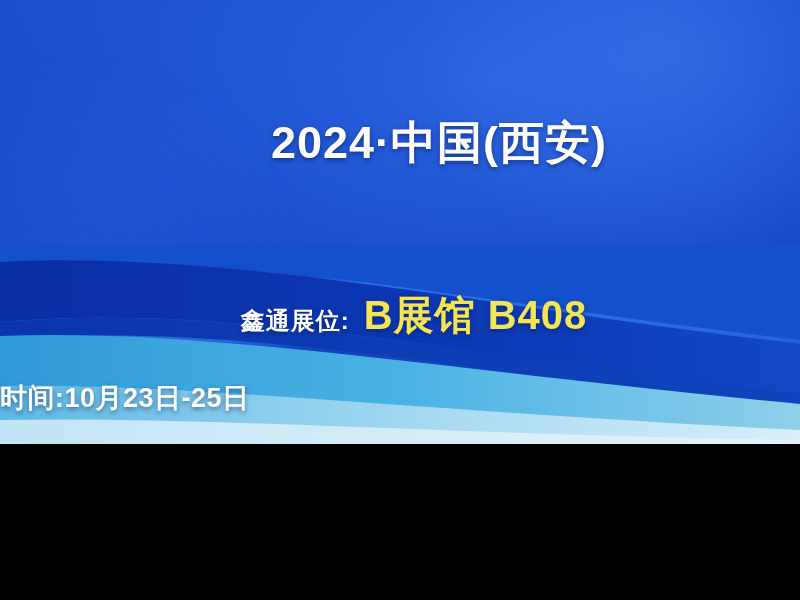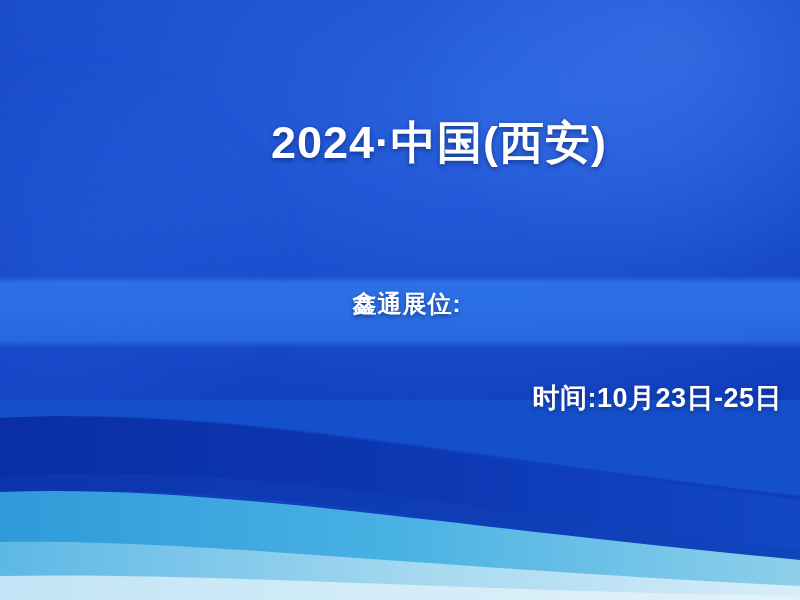--- a/index.html
+++ b/index.html
@@ -8,21 +8,21 @@
     padding: 0;
     background: #000;
   }
   body {
     font-family: "Liberation Sans", "DejaVu Sans", sans-serif;
   }
 
   #banner {
     position: relative;
     width: 800px;
-    height: 600px;
+    height: 444px;
     overflow: hidden;
     background: #1340bd;
     user-select: none;
   }
 
   
   .bg-base {
     position: absolute;
     inset: 0;
     background:
@@ -134,21 +134,21 @@
     letter-spacing: 1px;
     text-shadow: 0 2px 5px rgba(0,25,90,0.55);
   }
 
   .meta-row {
     position: absolute;
     left: 0; right: 0;
     top: 380px;
     display: flex;
     align-items: baseline;
-    justify-content: flex-end;
+    justify-content: space-between;
     color: #ffffff;
     font-size: 27px;
     font-weight: bold;
     letter-spacing: 0.5px;
     text-shadow: 0 2px 5px rgba(0,20,70,0.5);
   }
   .meta-row .sep { width: 18px; }
 </style>
 </head>
 <body>
@@ -205,20 +205,21 @@
       <path d="M0,176 C200,172 430,190 800,196 L800,200 L0,200 Z" fill="#e4f3fb" opacity="0.75"></path>
     </svg>
   </div>
 
   <div class="title-block">
     <div class="title-line1">2024·中国(西安)</div>
   </div>
 
   <div class="booth-row">
     <span class="booth-label">鑫通展位:</span>
+    <span class="booth-value">B展馆 B408</span>
   </div>
 
   <div class="meta-row">
     <span>时间:10月23日-25日</span>
     <span class="sep"></span>
   </div>
 
 </div>
 
 </body></html>

